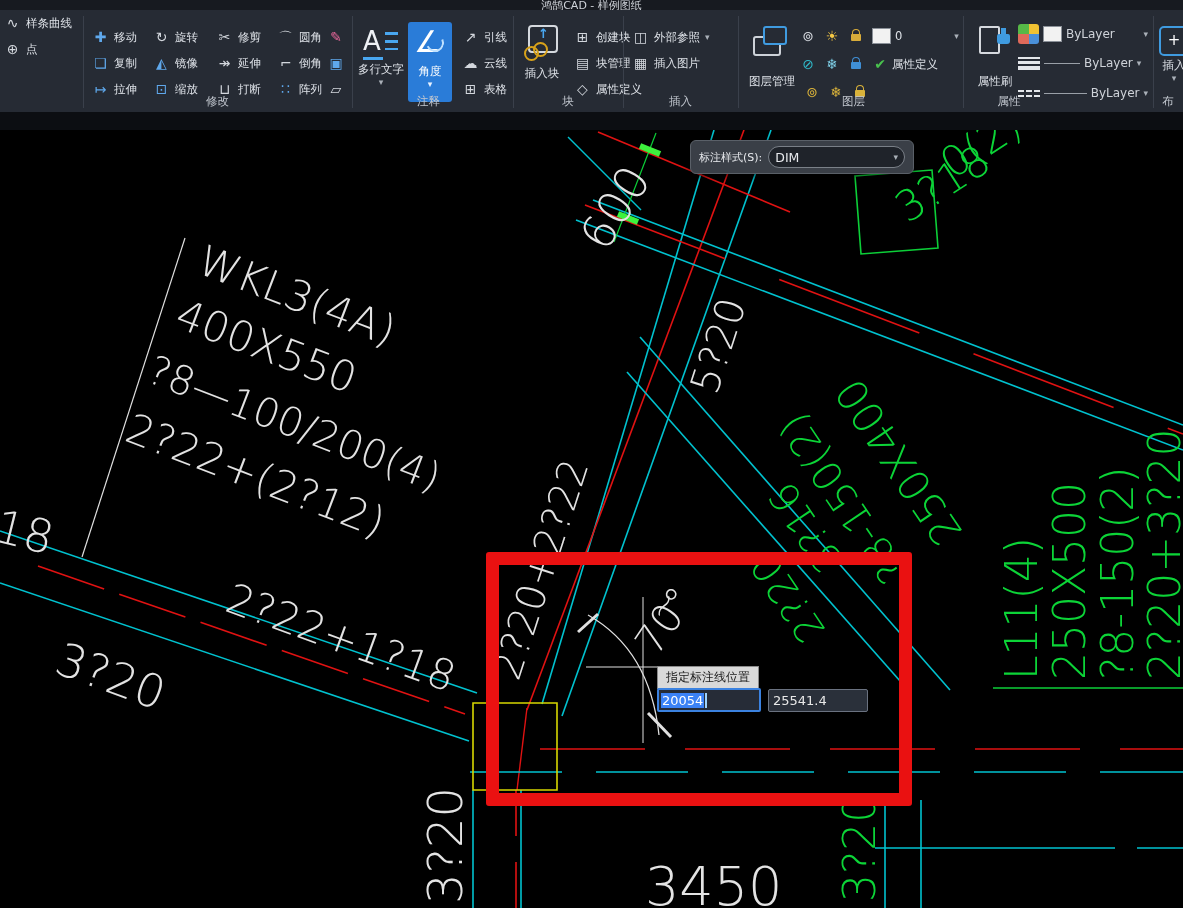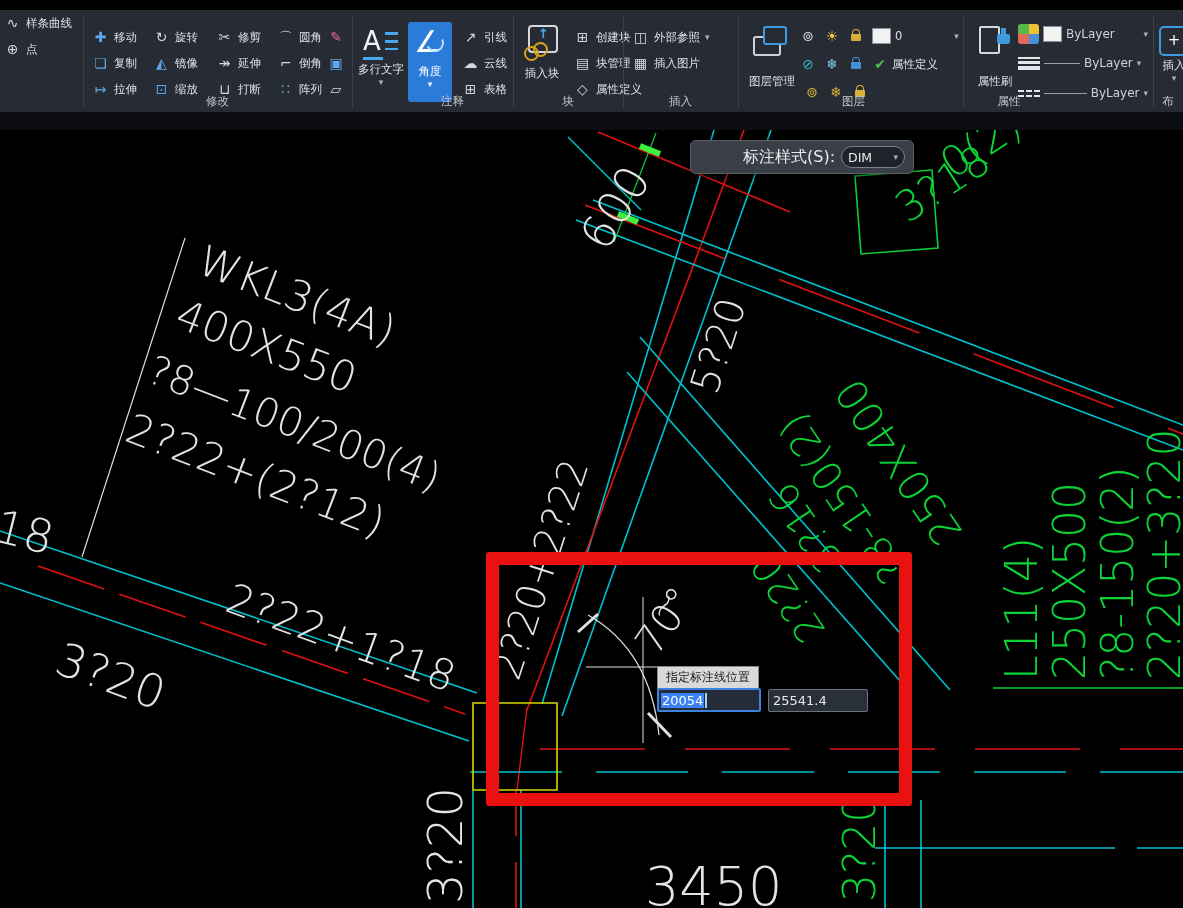--- a/index.html
+++ b/index.html
@@ -70,38 +70,41 @@
   .prow .lb{font-size:12px;color:#cfd3d9;}
   .tail-ic{width:26px;height:26px;border:2.5px solid #3f9be0;border-radius:5px;color:#fff;font-size:15px;line-height:25px;text-align:center;}
   
   #canvas{position:absolute;left:0;top:130px;width:1183px;height:778px;background:#000;overflow:hidden;}
   #draw-svg{position:absolute;left:0;top:0;z-index:1;}
   .ctx{position:absolute;line-height:1;white-space:pre;transform-origin:0 50%;font-weight:200;z-index:2;letter-spacing:0;}
   .cw{color:#e3e3e3;} .cg{color:#0cd437;}
   #redbox{position:absolute;left:486px;top:422px;width:426px;height:254px;border:13px solid #ea1111;border-radius:3px;box-sizing:border-box;z-index:10;}
   #dim-panel{position:absolute;left:690px;top:10px;width:224px;height:34px;background:#3a3f47;border:1px solid #5a6068;border-radius:6px;
      display:flex;align-items:center;gap:6px;padding:0 8px;box-sizing:border-box;z-index:20;box-shadow:0 2px 8px rgba(0,0,0,.6);}
-  #dim-panel .plb{font-size:16px;color:#e8eaee;white-space:nowrap;margin-left:44px;}
+  #dim-panel .plb{font-size:11px;color:#e8eaee;white-space:nowrap;}
   #dim-dd{flex:1;height:22px;background:#1f232a;border:1px solid #7a8088;border-radius:11px;display:flex;align-items:center;
      padding:0 6px;box-sizing:border-box;}
   #dim-dd .val{flex:1;font-size:12.5px;color:#e8eaee;}
   #tooltip{position:absolute;left:657px;top:536px;background:#d9d9d9;border:1px solid #8a8a8a;color:#1a1a1a;
      font-size:12px;padding:2px 8px;z-index:20;white-space:nowrap;}
   #in1{position:absolute;left:657px;top:558px;width:104px;height:24px;background:#262c37;border:2px solid #3b82e0;border-radius:2px;
      box-sizing:border-box;display:flex;align-items:center;padding:0 2px;z-index:20;}
   #in1 .sel{background:#3b82f6;color:#fff;font-size:13px;padding:0 1px;}
   #in1 .caretbar{display:inline-block;width:2px;height:15px;background:#9fd4ff;margin-left:1px;}
   #in2{position:absolute;left:768px;top:559px;width:100px;height:23px;background:#2a303a;border:1px solid #6a7280;border-radius:2px;
      box-sizing:border-box;display:flex;align-items:center;padding:0 4px;font-size:13px;color:#e8e8e8;z-index:20;}
 </style>
 </head>
 <body>
 
 <div id="app">
 
+  <div id="titlebar">
+    <span>鸿鹄CAD - 样例图纸</span>
+  </div>
 
   <div id="ribbon">
     <div id="g-draw">
         <div class="rbtn">
           <span class="ic c-w">∿</span>
           <span class="lb">样条曲线</span>
         </div>
         <div class="rbtn">
           <span class="ic c-w">⊕</span>
           <span class="lb">点</span>
@@ -195,21 +198,21 @@
         </div>
         <div class="rbtn">
           <span class="ic c-w">☁</span>
           <span class="lb">云线</span>
         </div>
         <div class="rbtn">
           <span class="ic c-w">⊞</span>
           <span class="lb">表格</span>
         </div>
       </div>
-    <div class="glabel" style="left:372px;width:161px;">注释</div>
+    <div class="glabel" style="left:348px;width:161px;">注释</div>
 
     <div class="bigbtn" style="left:516px;top:12px;width:52px;">
       <span class="blk-ic">
           <i class="sq"></i>
           <i class="arr">↑</i>
           <i class="ch1"></i>
           <i class="ch2"></i>
         </span>
       <span class="lb">插入块</span>
     </div>

